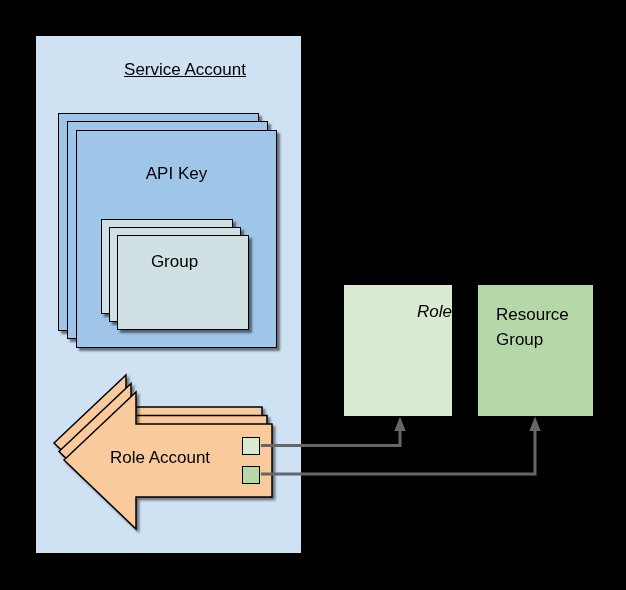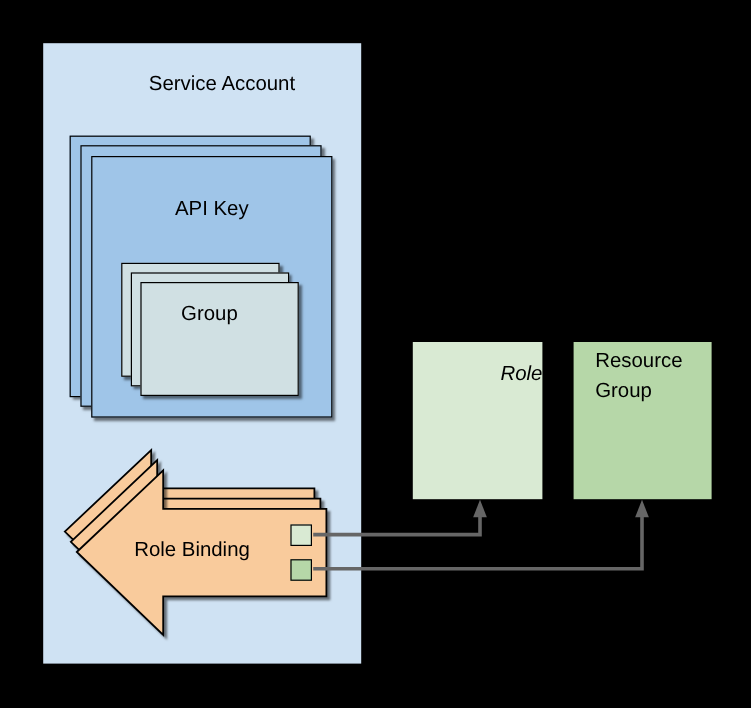--- a/index.html
+++ b/index.html
@@ -17,21 +17,21 @@
     font-size: 17px;
     line-height: 20px;
     color: var(--text, #000);
     white-space: pre-line;
   }
   
   .container {
     left: 36px; top: 36px; width: 265px; height: 517px;
     background: var(--service-account-fill);
   }
-  .lbl-sa { left: 36px; top: 60px; width: 298px; text-align: center; }
+  .lbl-sa { left: 36px; top: 60px; width: 298px; text-align: center; text-decoration: underline; }
 
   
   .card {
     position: absolute;
     box-sizing: border-box;
     border: 1.5px solid var(--border);
     box-shadow: 2.5px 2.5px 2px rgba(0,0,0,0.5);
   }
   .card-api { background: var(--api-key-fill); width: 201px; height: 218px; }
   .api-l3 { left: 58px;  top: 113px; }
@@ -65,21 +65,21 @@
     box-sizing: border-box;
     border: 1.5px solid var(--border);
   }
   .port-role { left: 242px; top: 437px; background: var(--role-fill); }
   .port-rg   { left: 242px; top: 466px; background: var(--resource-group-fill); }
 
   
   .role-node { left: 344px; top: 285px; width: 108px; height: 131px; background: var(--role-fill); }
   .lbl-role  { left: 344px; top: 302px; width: 108px; text-align: right; font-style: italic; }
   .rg-node   { left: 478px; top: 285px; width: 115px; height: 131px; background: var(--resource-group-fill); }
-  .lbl-rg    { left: 496px; top: 288px; width: 100px; text-align: left; line-height: 25px; }
+  .lbl-rg    { left: 496px; top: 302px; width: 100px; text-align: left; line-height: 25px; }
 </style>
 </head>
 <body>
 
 <div class="abs container"></div>
 <div class="label lbl-sa">Service Account</div>
 
 <div class="card card-api api-l3"></div>
 <div class="card card-api api-l2"></div>
 <div class="card card-api api-l1"></div>
@@ -100,21 +100,21 @@
   <polygon class="arrow-layer" filter="url(#ds)" points="59,451.5 131,383.5 131,415.5 267,415.5 267,488.5 131,488.5 131,520.5"></polygon>
   <polygon class="arrow-layer" filter="url(#ds)" points="64,460 136,392 136,424 272,424 272,497 136,497 136,529"></polygon>
 
   <polyline class="conn" points="261,445.5 400,445.5 400,430"></polyline>
   <polygon class="head" points="400,416.5 394.3,431 405.7,431"></polygon>
 
   <polyline class="conn" points="261,474 535,474 535,430"></polyline>
   <polygon class="head" points="535,416.5 529.3,431 540.7,431"></polygon>
 </svg>
 
-<div class="label lbl-rb">Role Binding</div>
+<div class="label lbl-rb">Role Account</div>
 <div class="port port-role"></div>
 <div class="port port-rg"></div>
 
 <div class="abs role-node"></div>
 <div class="label lbl-role">Role</div>
 
 <div class="abs rg-node"></div>
 <div class="label lbl-rg">Resource Group</div>
 
 </body></html>

